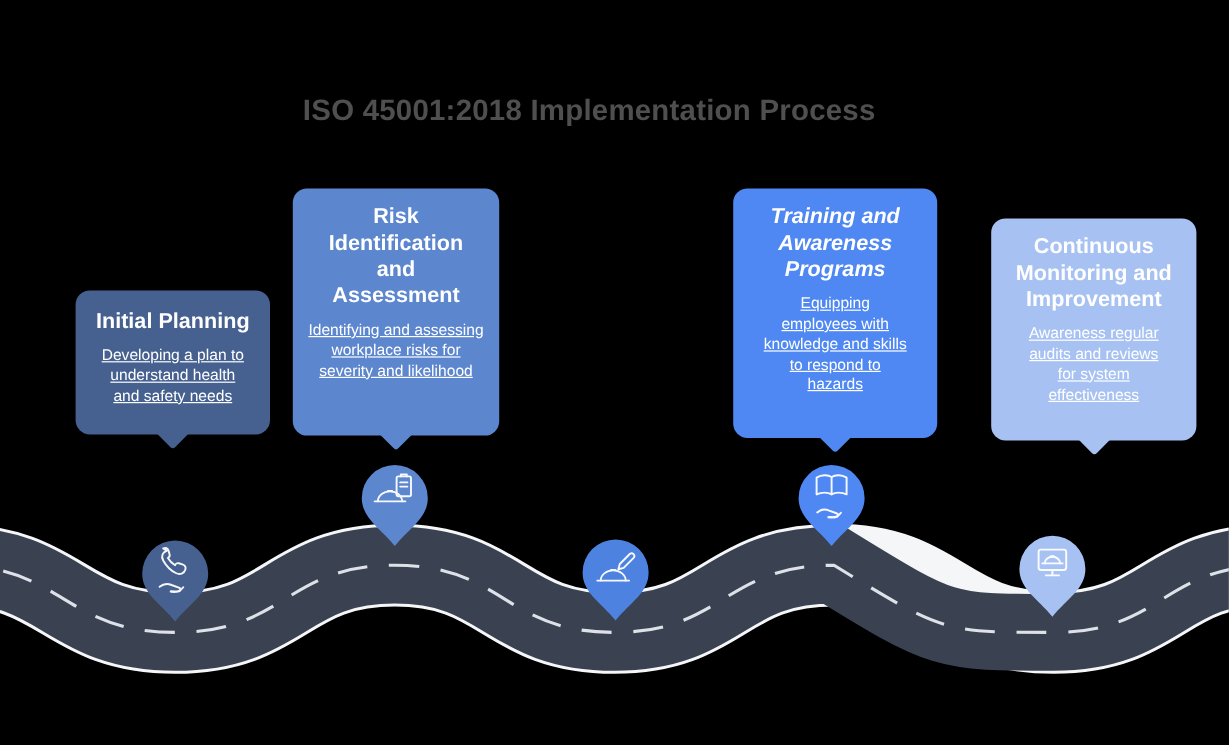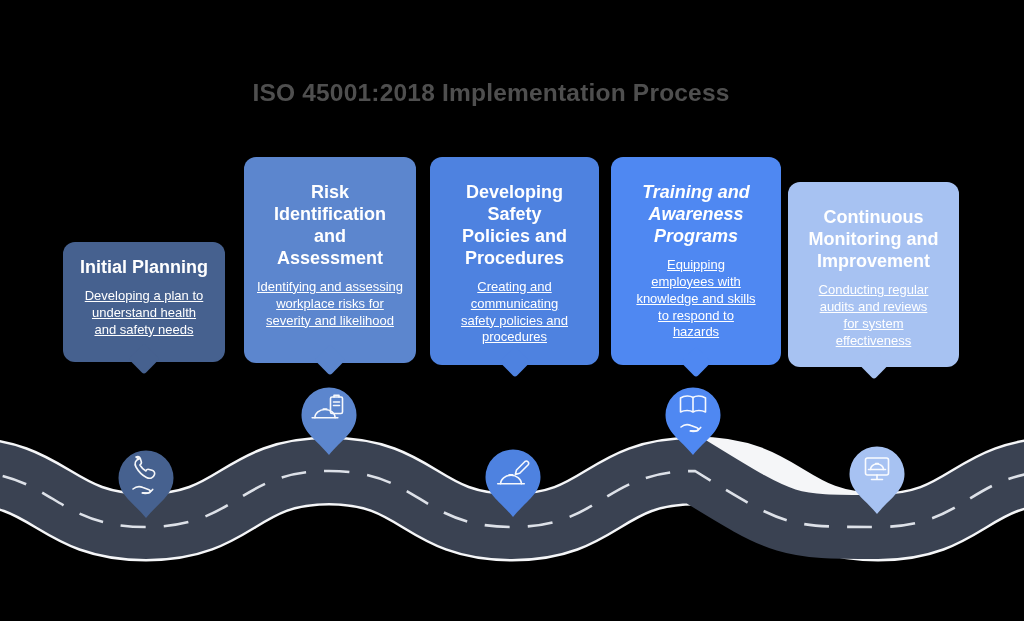--- a/index.html
+++ b/index.html
@@ -17,31 +17,31 @@
     position:absolute;border-radius:12px;color:#fff;text-align:center;
     box-sizing:border-box;
   }
   .card-tail{
     position:absolute;left:50%;bottom:-8px;width:22px;height:22px;
     transform:translateX(-50%) rotate(45deg);border-radius:3px;z-index:0;
   }
   .card-content{position:relative;z-index:1;}
   .card-title{
     font-weight:bold;font-size:18px;line-height:1.22;
-    padding-top:25px;margin:0 auto;
+    padding-top:13px;margin:0 auto;
   }
   .card-desc{
     font-size:13px;line-height:1.3;margin:9px auto 0;text-decoration:underline;
   }
   
   .card-1{left:63px;top:242px;width:162px;height:120px;}
   .card-2{left:244px;top:157px;width:172px;height:206px;}
   .card-3{left:430px;top:157px;width:169px;height:208px;}
   .card-4{left:611px;top:157px;width:170px;height:208px;}
-  .card-5{left:788px;top:182px;width:171px;height:185px;}
+  .card-5{left:826px;top:182px;width:171px;height:185px;}
   .card-1 .card-title{max-width:150px;padding-top:15px;}
   .card-1 .card-desc{max-width:126px;}
   .card-2 .card-title{max-width:124px;}
   .card-2 .card-desc{max-width:150px;}
   .card-3 .card-title{max-width:124px;}
   .card-3 .card-desc{max-width:120px;}
   .card-4 .card-title{max-width:150px;font-style:italic;}
   .card-4 .card-desc{max-width:120px;}
   .card-5 .card-title{max-width:150px;}
   .card-5 .card-desc{max-width:116px;}
@@ -65,41 +65,34 @@
   </div>
 
   <div class="card card-2" style="background-color: rgb(92, 134, 206);">
     <div class="card-tail" style="background-color: rgb(92, 134, 206);"></div>
     <div class="card-content">
       <div class="card-title">Risk Identification and Assessment</div>
       <div class="card-desc">Identifying and assessing workplace risks for severity and likelihood</div>
     </div>
   </div>
 
-  <div class="card card-3" style="background-color: rgb(78, 130, 224);">
-    <div class="card-tail" style="background-color: rgb(78, 130, 224);"></div>
-    <div class="card-content">
-      <div class="card-title">Developing Safety Policies and Procedures</div>
-      <div class="card-desc">Creating and communicating safety policies and procedures</div>
-    </div>
-  </div>
 
   <div class="card card-4" style="background-color: rgb(79, 136, 242);">
     <div class="card-tail" style="background-color: rgb(79, 136, 242);"></div>
     <div class="card-content">
       <div class="card-title">Training and Awareness Programs</div>
       <div class="card-desc">Equipping employees with knowledge and skills to respond to hazards</div>
     </div>
   </div>
 
   <div class="card card-5" style="background-color: rgb(167, 194, 242);">
     <div class="card-tail" style="background-color: rgb(167, 194, 242);"></div>
     <div class="card-content">
       <div class="card-title">Continuous Monitoring and Improvement</div>
-      <div class="card-desc">Conducting regular audits and reviews for system effectiveness</div>
+      <div class="card-desc">Awareness regular audits and reviews for system effectiveness</div>
     </div>
   </div>
 
   <svg class="road-svg" width="1024" height="621" viewBox="0 0 1024 621">
     <defs>
       <g id="hardhat">
         <path d="M-11,3 a11,9 0 0 1 22,0"></path>
         <path d="M-14,3 h28"></path>
         <path d="M-2,-6.5 h4"></path>
       </g>

